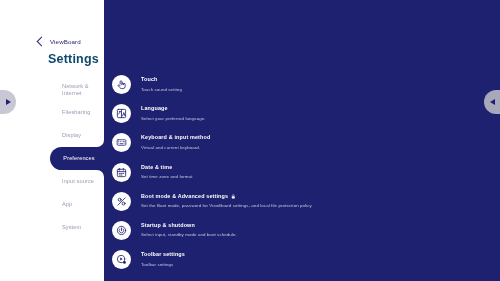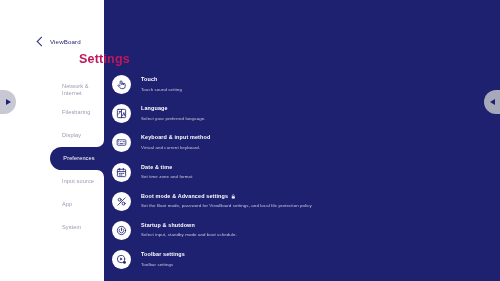--- a/index.html
+++ b/index.html
@@ -69,23 +69,22 @@
     color: #26277a;
     letter-spacing: .1px;
     white-space: nowrap;
   }
   .page-title {
     position: absolute;
     left: 48px;
     top: 52px;
     font-size: 12.5px;
     font-weight: bold;
-    color: #be185d;
+    color: #0c4a6e;
     letter-spacing: .2px;
-    margin-left: 31px;
   }
 
   
   .nav {
     position: absolute;
     left: 0;
     top: 78px;
     width: 104px;
   }
   .nav-item {

